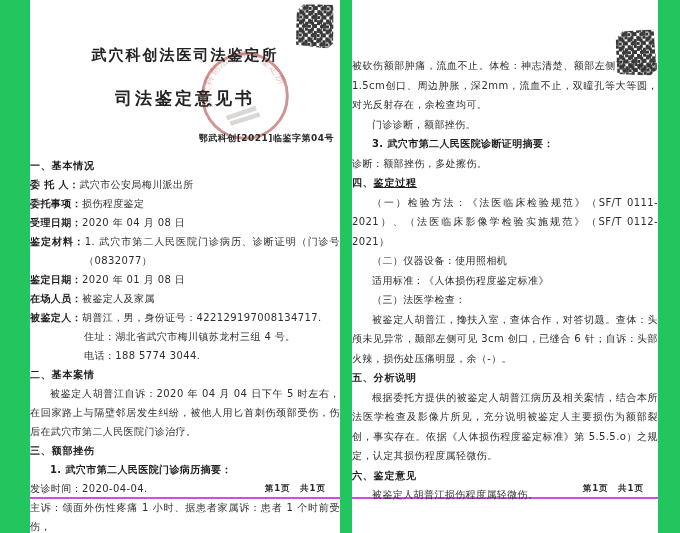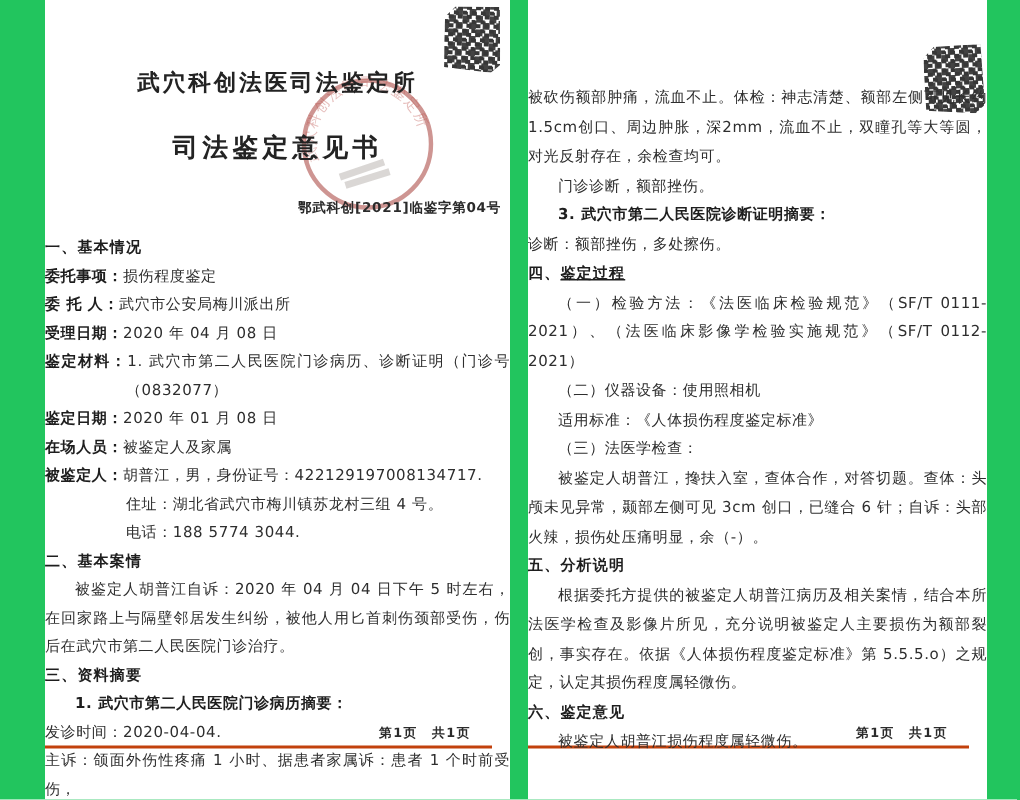--- a/index.html
+++ b/index.html
@@ -38,21 +38,21 @@
 
   .sec{font-weight:700;color:#1e1e1e;letter-spacing:.8px;}
   .sec.u span.u-inner{text-decoration:underline;}
   .flabel{font-weight:700;color:#1e1e1e;}
   .frow{white-space:normal;}
   .hang{padding-left:54px;text-indent:-54px;}
   .sub{padding-left:54px;}
   .ind{text-indent:2em;}
   .bold{font-weight:700;color:#1e1e1e;}
 
-  .footer{position:absolute;left:0;right:12px;top:483px;border-bottom:2px solid #c2410c;
+  .footer{position:absolute;left:0;right:0;top:483px;border-bottom:2px solid #d946ef;
           text-align:right;font-size:8.5px;font-weight:700;padding:0 14px 2px 0;
           letter-spacing:1px;color:#2b2b2b;}
 </style>
 </head>
 <body>
 
 <div id="canvas">
 
   <div class="page" id="page-left">
     <div class="qrblob" id="qr-left"></div>
@@ -70,34 +70,34 @@
         <text font-size="10.5" fill="rgba(190,85,78,0.38)" letter-spacing="1">
           <textPath href="#arcpath">武穴科创法医司法鉴定所</textPath>
         </text>
         <path d="M30,74 L62,63 M34,80 L66,70" stroke="rgba(150,140,135,0.35)" stroke-width="5" fill="none"></path>
       </svg>
     </div>
 
     <div class="body-text">
       <div class="sec">一、基本情况</div>
 
+      <div class="frow"><span class="flabel">委 托 人：</span><span>武穴市公安局梅川派出所</span></div>
       <div class="frow"><span class="flabel">委托事项：</span><span>损伤程度鉴定</span></div>
-      <div class="frow"><span class="flabel">委 托 人：</span><span>武穴市公安局梅川派出所</span></div>
       <div class="frow"><span class="flabel">受理日期：</span><span>2020 年 04 月 08 日</span></div>
       <div class="frow hang"><span class="flabel">鉴定材料：</span><span>1. 武穴市第二人民医院门诊病历、诊断证明（门诊号（0832077）</span></div>
       <div class="frow"><span class="flabel">鉴定日期：</span><span>2020 年 01 月 08 日</span></div>
       <div class="frow"><span class="flabel">在场人员：</span><span>被鉴定人及家属</span></div>
       <div class="frow"><span class="flabel">被鉴定人：</span><span>胡普江，男，身份证号：422129197008134717.</span></div>
       <div class="frow sub"><span>住址：湖北省武穴市梅川镇苏龙村三组 4 号。</span></div>
       <div class="frow sub"><span>电话：188 5774 3044.</span></div>
 
       <div class="sec">二、基本案情</div>
       <div class="ind">被鉴定人胡普江自诉：2020 年 04 月 04 日下午 5 时左右，在回家路上与隔壁邻居发生纠纷，被他人用匕首刺伤颈部受伤，伤后在武穴市第二人民医院门诊治疗。</div>
 
-      <div class="sec">三、资料摘要</div>
+      <div class="sec">三、额部挫伤</div>
       <div class="ind bold">1. 武穴市第二人民医院门诊病历摘要：</div>
       <div>发诊时间：2020-04-04.</div>
       <div>主诉：颌面外伤性疼痛 1 小时、据患者家属诉：患者 1 个时前受伤，</div>
     </div>
 
     <div class="footer">第1页　共1页</div>
   </div>
 
   <div class="page" id="page-right">
     <div class="qrblob" id="qr-right"></div>

